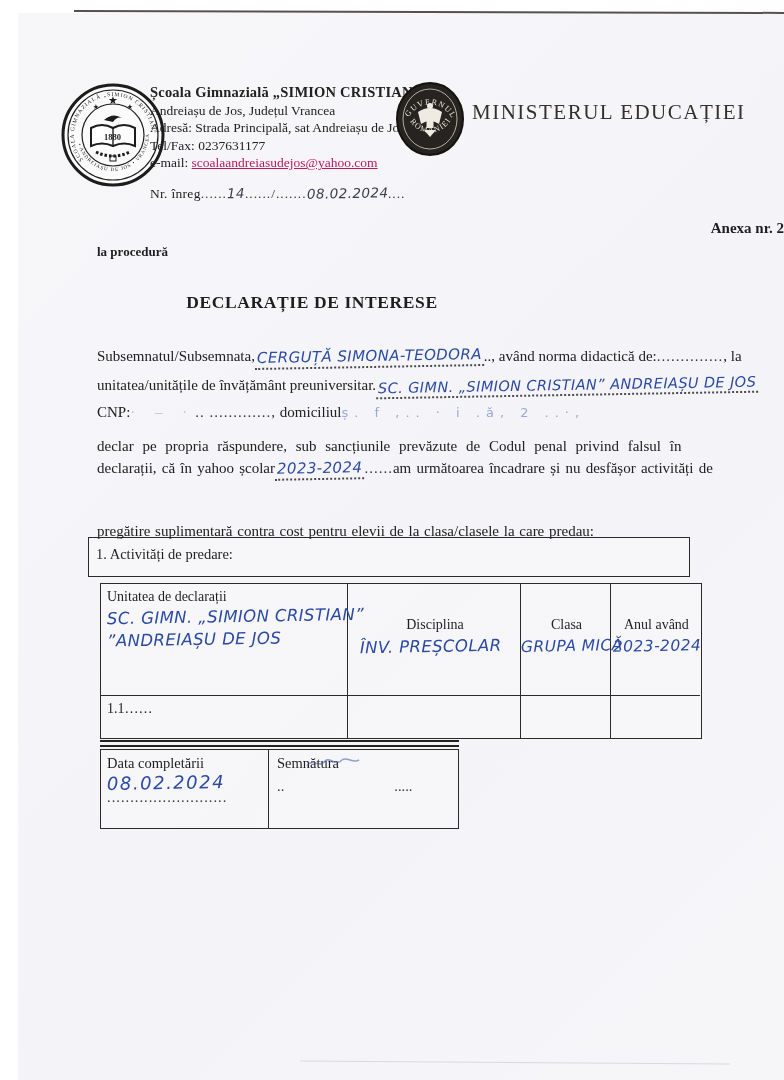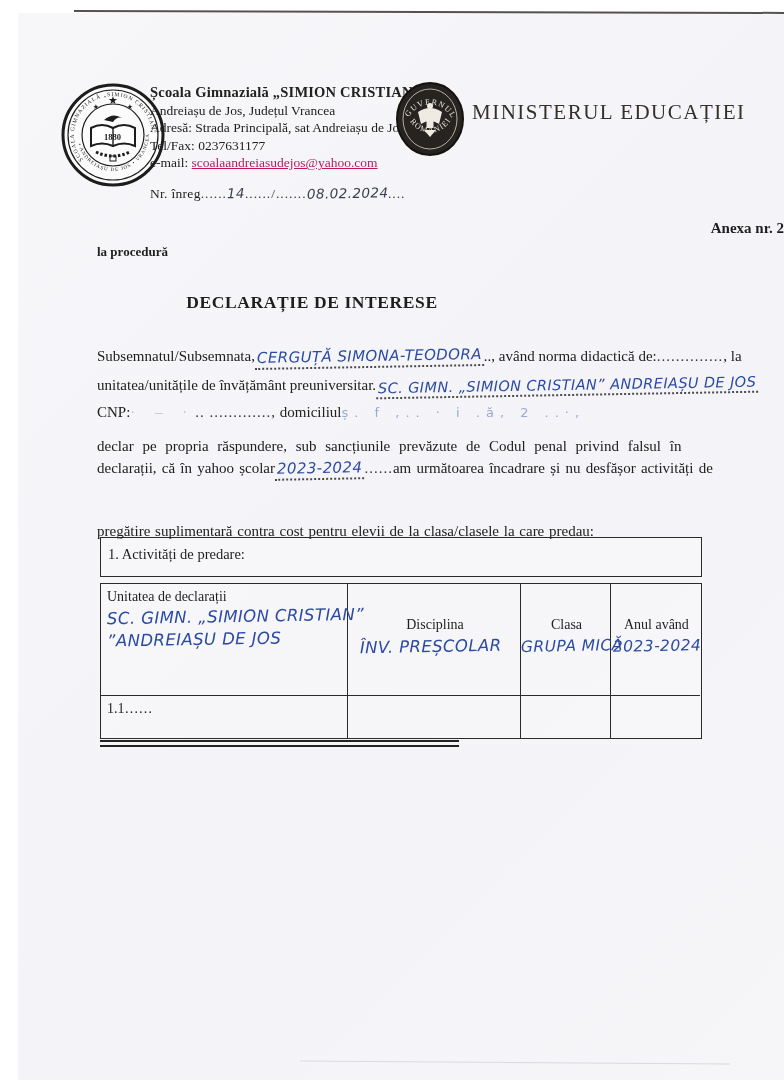--- a/index.html
+++ b/index.html
@@ -39,21 +39,21 @@
 
   .hw{font-family:"DejaVu Sans",sans-serif;font-style:italic;color:#2b4aa4;display:inline-block;
       letter-spacing:.4px;transform:rotate(-1deg);}
   .hw-dark{color:#3c3f52;}
   .dotted-u{border-bottom:2px dotted #4a4a4a;padding:0 2px 1px 2px;}
   .dots{letter-spacing:1px;color:#3a3a38;}
   .faint-blue{color:rgba(43,74,164,.45);letter-spacing:6px;font-family:"DejaVu Sans",sans-serif;font-size:13px;}
   .smudge{color:rgba(90,90,100,.35);letter-spacing:8px;}
 
   
-  .t1-caption{position:absolute;left:100px;top:537px;width:602px;height:40px;border:1.6px solid #2b2a28;
+  .t1-caption{position:absolute;left:88px;top:537px;width:602px;height:40px;border:1.6px solid #2b2a28;
               box-sizing:border-box;font-size:14.5px;padding:8px 8px 0 7px;background:rgba(255,255,255,.25);}
   .t1-grid{position:absolute;left:100px;top:583px;width:602px;border:1.6px solid #2b2a28;box-sizing:border-box;
            display:grid;grid-template-columns:247px 173px 90px 88.8px;background:rgba(255,255,255,.2);}
   .t1-grid .cell{border-right:1.5px solid #2b2a28;border-bottom:1.5px solid #2b2a28;box-sizing:border-box;
                  font-size:14px;padding:5px 4px 4px 6px;position:relative;}
   .t1-grid .cell.last{border-right:none;}
   .t1-grid .row1{height:112px;}
   .t1-grid .row2{height:42px;border-bottom:none;}
   .cell .hdr-c{text-align:center;margin-top:28px;}
   .cell .hw-line{font-size:16.5px;white-space:nowrap;line-height:23px;}
@@ -174,15 +174,29 @@
       <div class="hw hw-line" style="margin-top:2px;margin-left:-4px;font-size:15.5px;">2023-2024</div>
     </div>
     <div class="cell row2">1.1……</div>
     <div class="cell row2"></div>
     <div class="cell row2"></div>
     <div class="cell row2 last"></div>
   </div>
 
   <div class="thick-line"></div>
 
+  <div class="t2">
+    <div class="c1">
+      <div>Data completării</div>
+      <div class="hw hw-date">08.02.2024</div>
+      <div class="dotrow">..........................</div>
+    </div>
+    <div class="c2">
+      <div>Semnătura</div>
+      <svg class="squiggle" width="60" height="18">
+        <path d="M4 12 C10 3 16 15 22 7 C27 2 32 13 39 6 C44 2 50 10 56 6" fill="none" stroke="rgba(43,74,164,0.5)" stroke-width="1.6"></path>
+      </svg>
+      <div class="sign-marks"><span>..</span><span class="gap"></span><span>.....</span></div>
+    </div>
+  </div>
 
   <div class="crease"></div>
 </div>
 
 </body></html>

